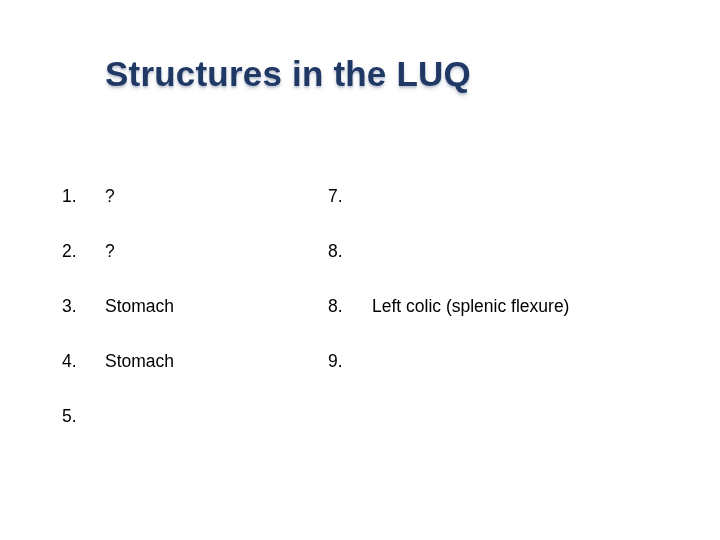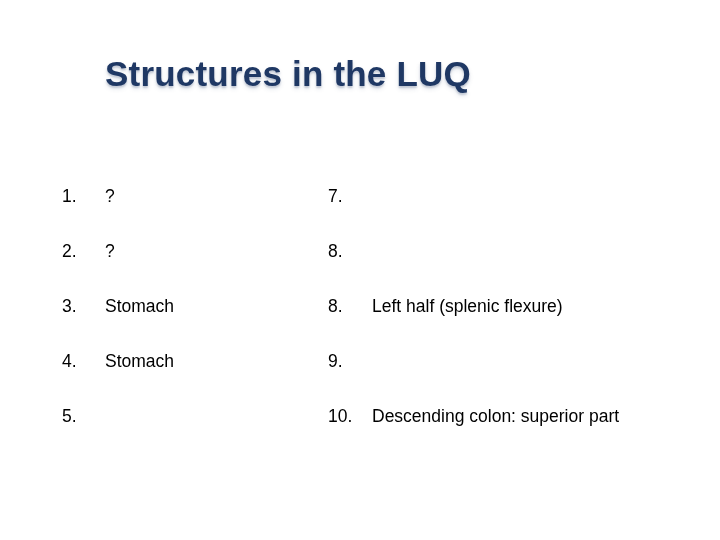--- a/index.html
+++ b/index.html
@@ -135,29 +135,25 @@
         <li class="list-item">
           <span class="li-num">7.</span>
         </li>
 
         <li class="list-item">
           <span class="li-num">8.</span>
         </li>
 
         <li class="list-item">
           <span class="li-num">8.</span>
-          <span class="li-text">Left half (splenic flexure)</span>
+          <span class="li-text">Left colic (splenic flexure)</span>
         </li>
 
         <li class="list-item">
           <span class="li-num">9.</span>
         </li>
 
-        <li class="list-item">
-          <span class="li-num">10.</span>
-          <span class="li-text">Descending colon: superior part</span>
-        </li>
 
       </ul>
     </div>
 
   </div>
 </div>
 
 </body></html>

